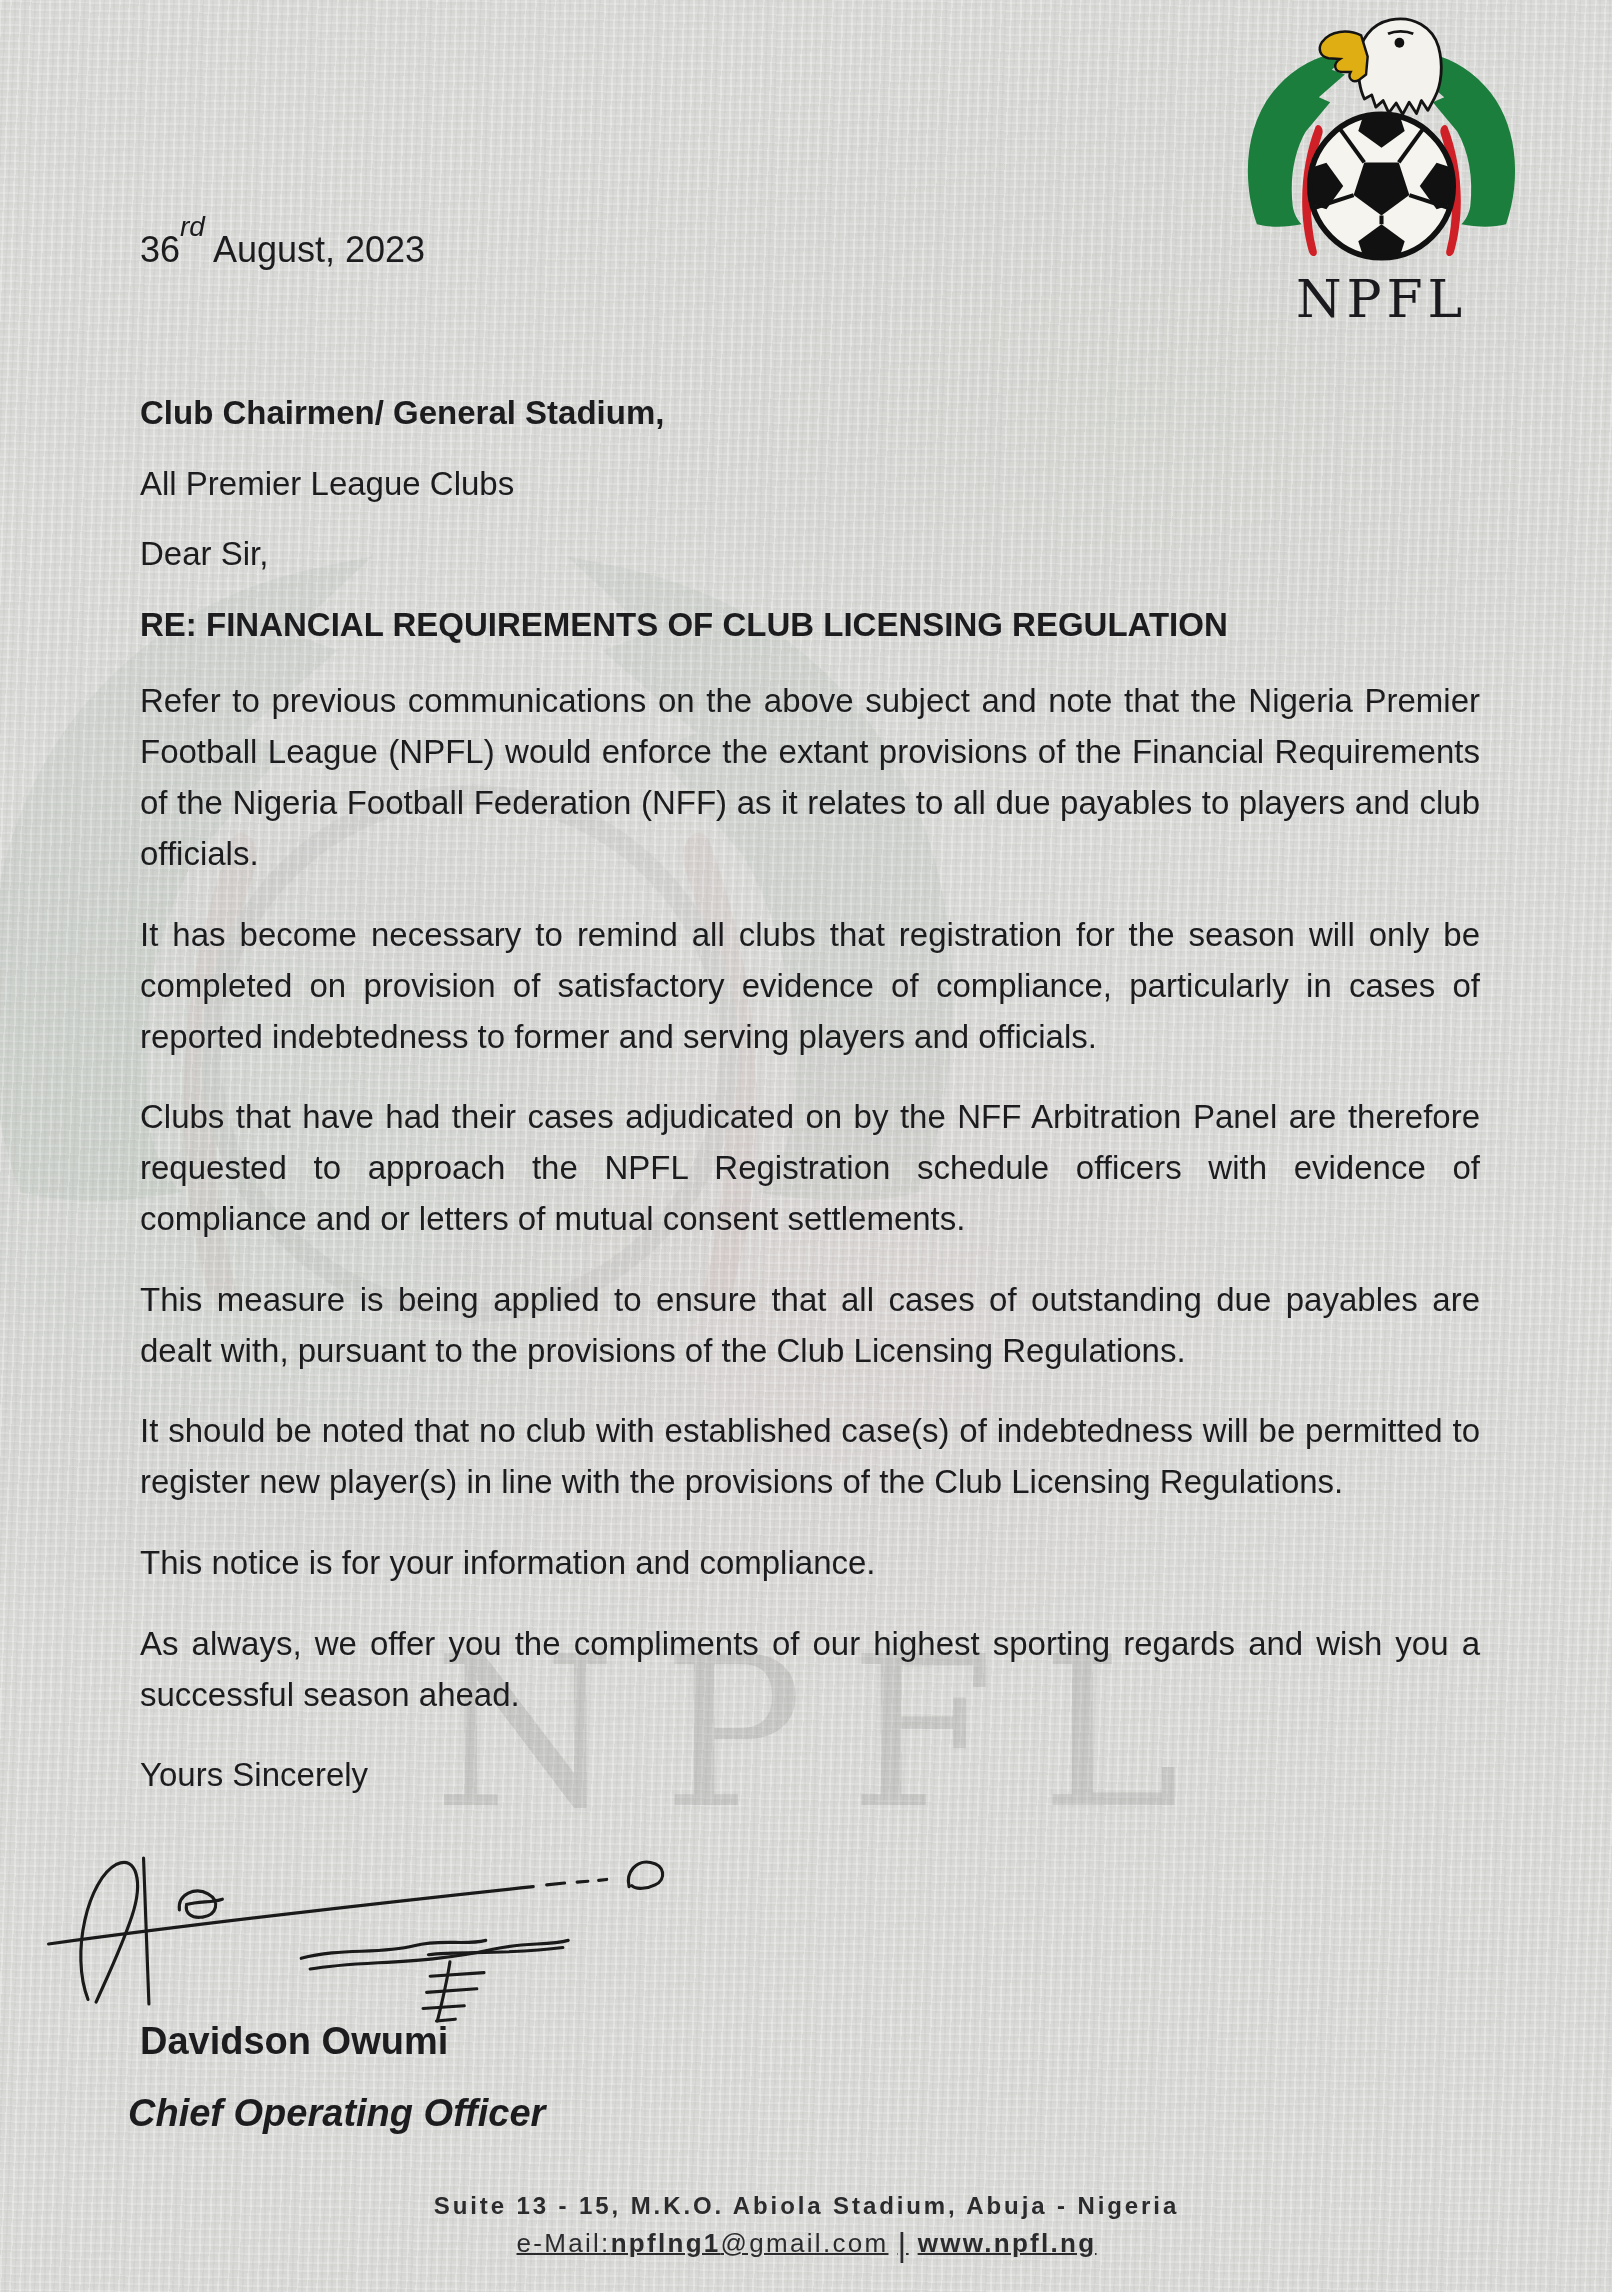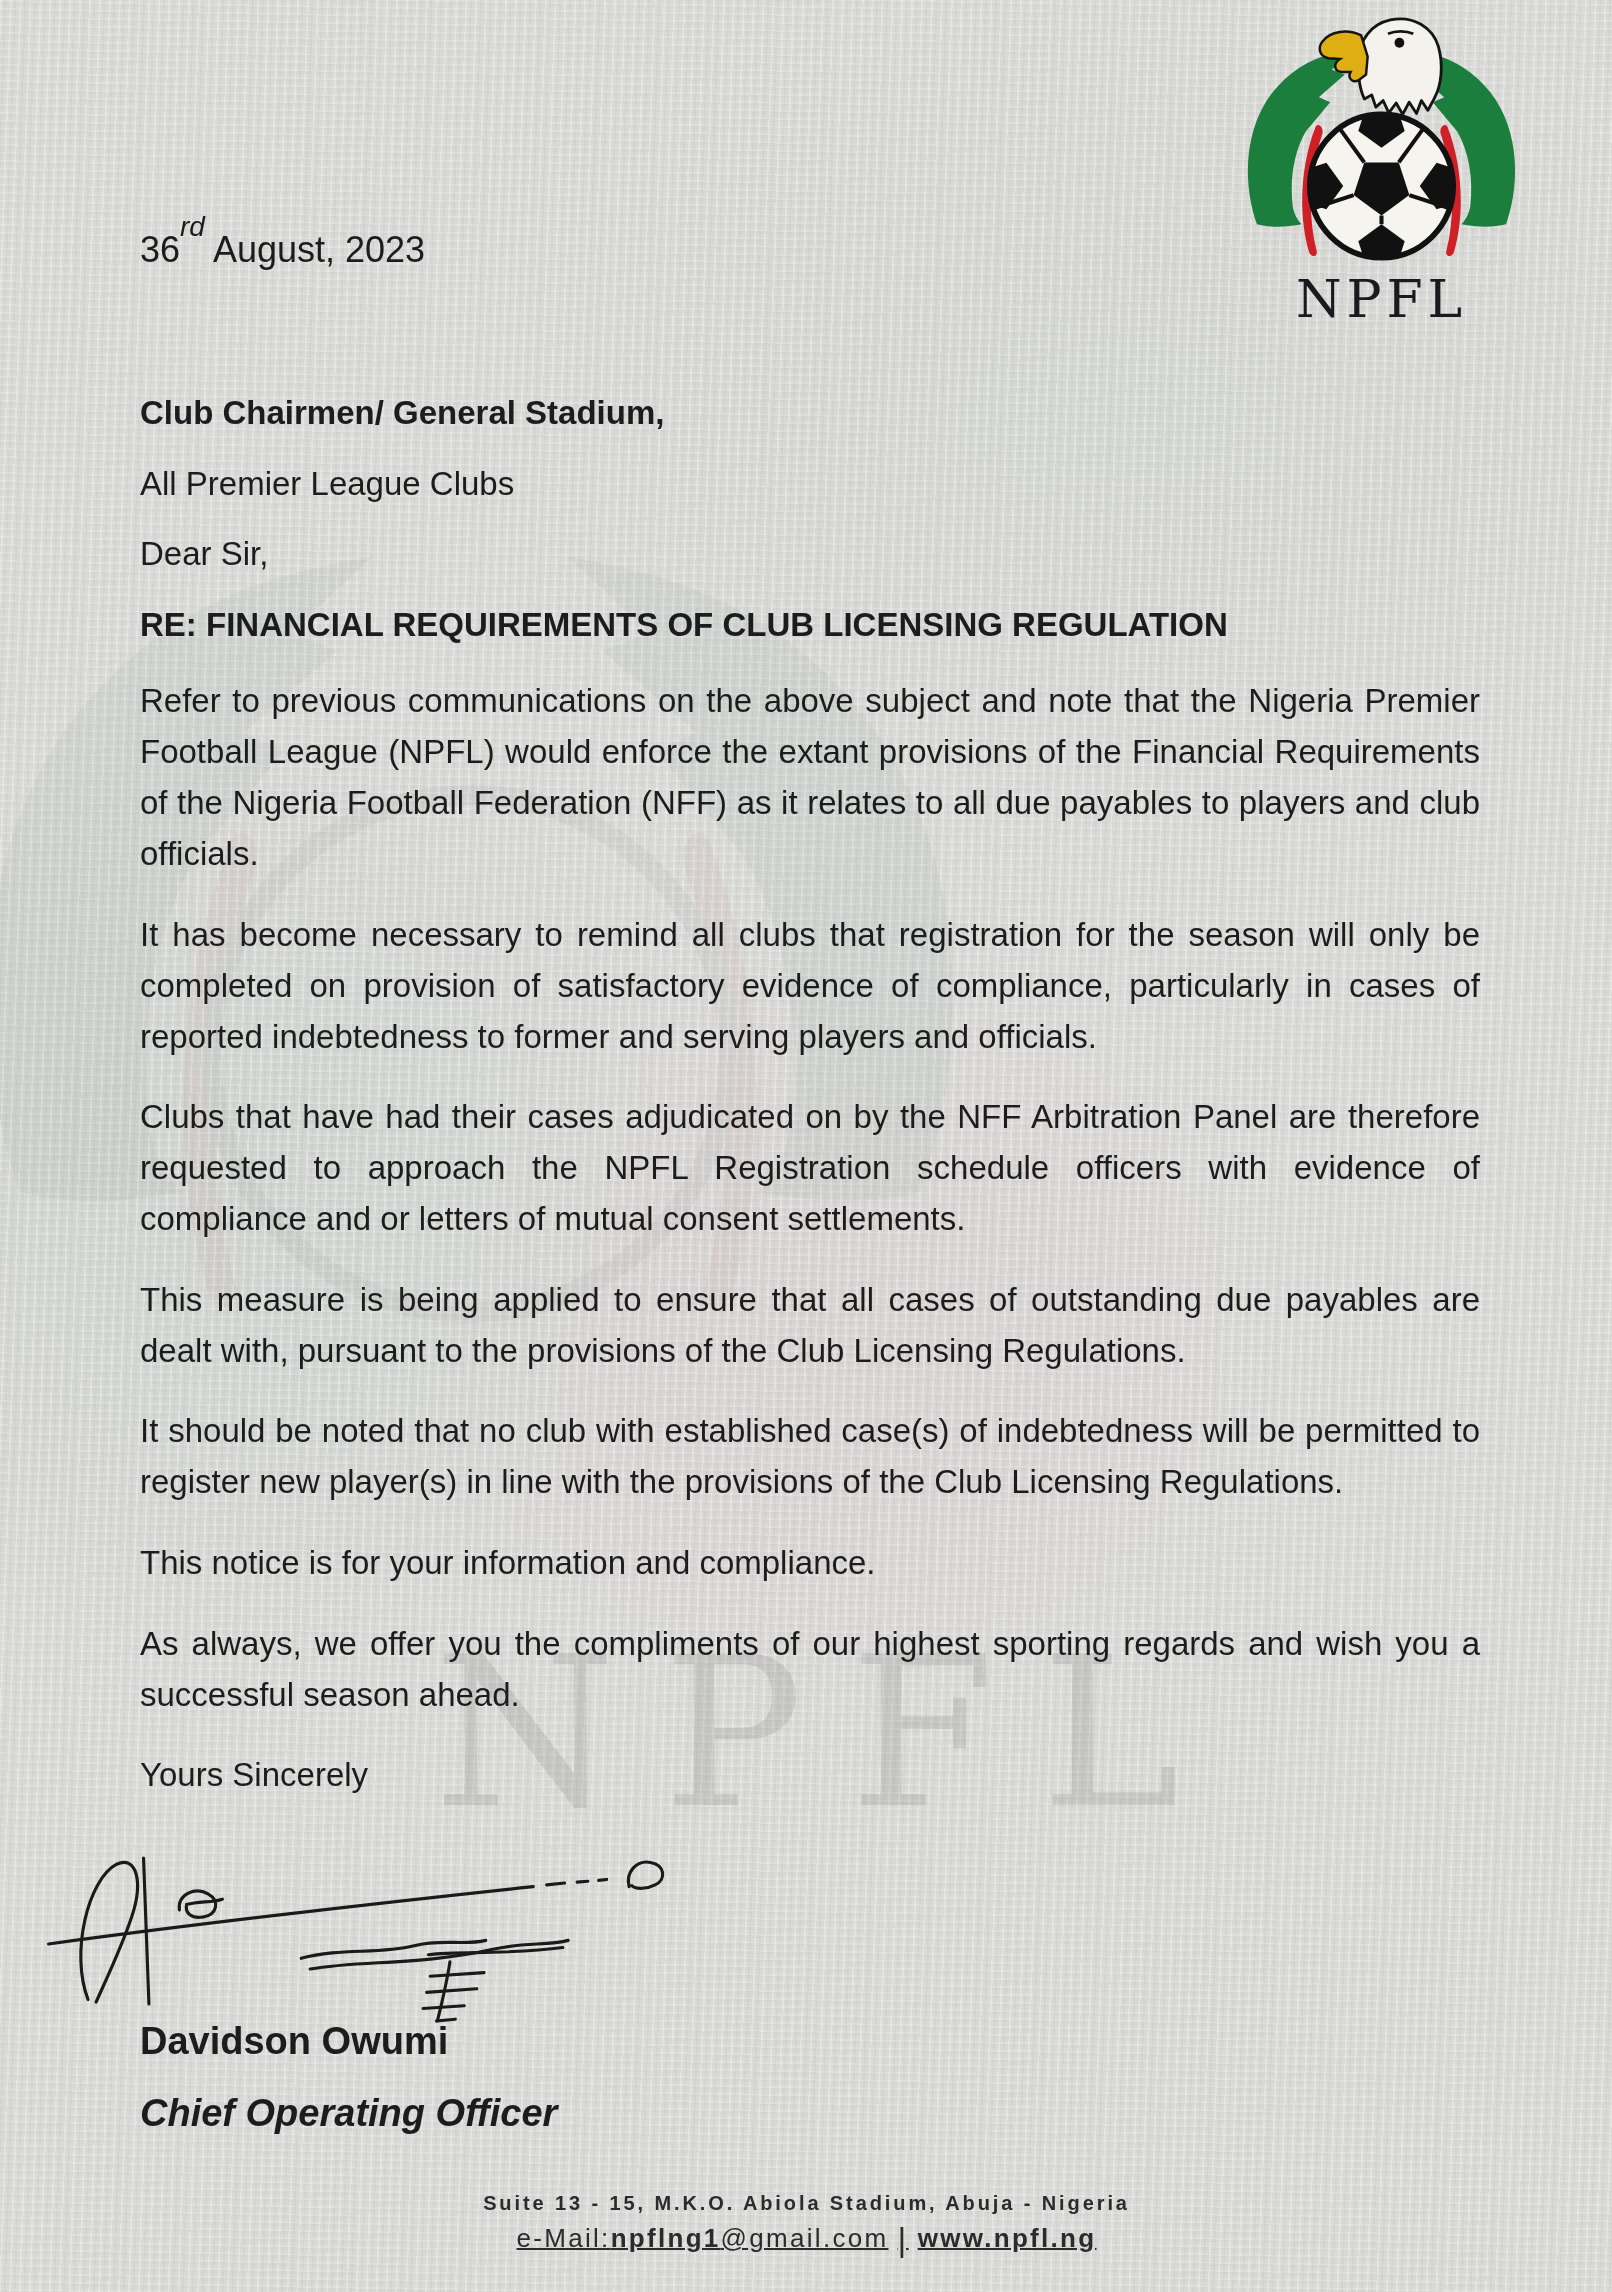--- a/index.html
+++ b/index.html
@@ -37,23 +37,23 @@
     font-size:33px; line-height:51px; text-align:justify; text-justify:inter-word;
   }
   .letter-body p { margin:0 0 29.6px 0; }
   .recipient-1 { font-weight:bold; margin-bottom:19.7px !important; }
   .recipient-2 { margin-bottom:19.7px !important; }
   .salutation  { margin-bottom:19.7px !important; }
   .subject     { font-weight:bold; margin-bottom:25px !important; }
   .closing     { margin-bottom:0 !important; }
   .signature-svg { position:absolute; left:45px; top:1847px; width:645px; height:193px; }
   .sig-name  { position:absolute; left:140px; top:2020px; font-size:38px; font-weight:bold; }
-  .sig-title { position:absolute; left:140px; top:2092px; font-size:38px; font-weight:bold; font-style:italic; }
+  .sig-title { position:absolute; left:128px; top:2092px; font-size:38px; font-weight:bold; font-style:italic; }
   .footer { position:absolute; left:0; width:100%; top:2192px; text-align:center; color:#2b2b2d; }
-  .footer-line1 { font-size:20px; font-weight:bold; letter-spacing:2.9px; }
+  .footer-line1 { font-size:24px; font-weight:bold; letter-spacing:2.9px; }
   .footer-line2 { font-size:26px; letter-spacing:2.3px; margin-top:4.5px; font-weight:normal;text-decoration:underline; }
   .footer-line2 .seg-bold { font-weight:bold; }
   .footer-line2 .seg-bar { font-weight:normal; font-size:34px; vertical-align:-4.5px; padding:0 9px; }
 </style>
 </head>
 <body>
 
 <div class="page">
   <div class="bg-texture"></div>
 

